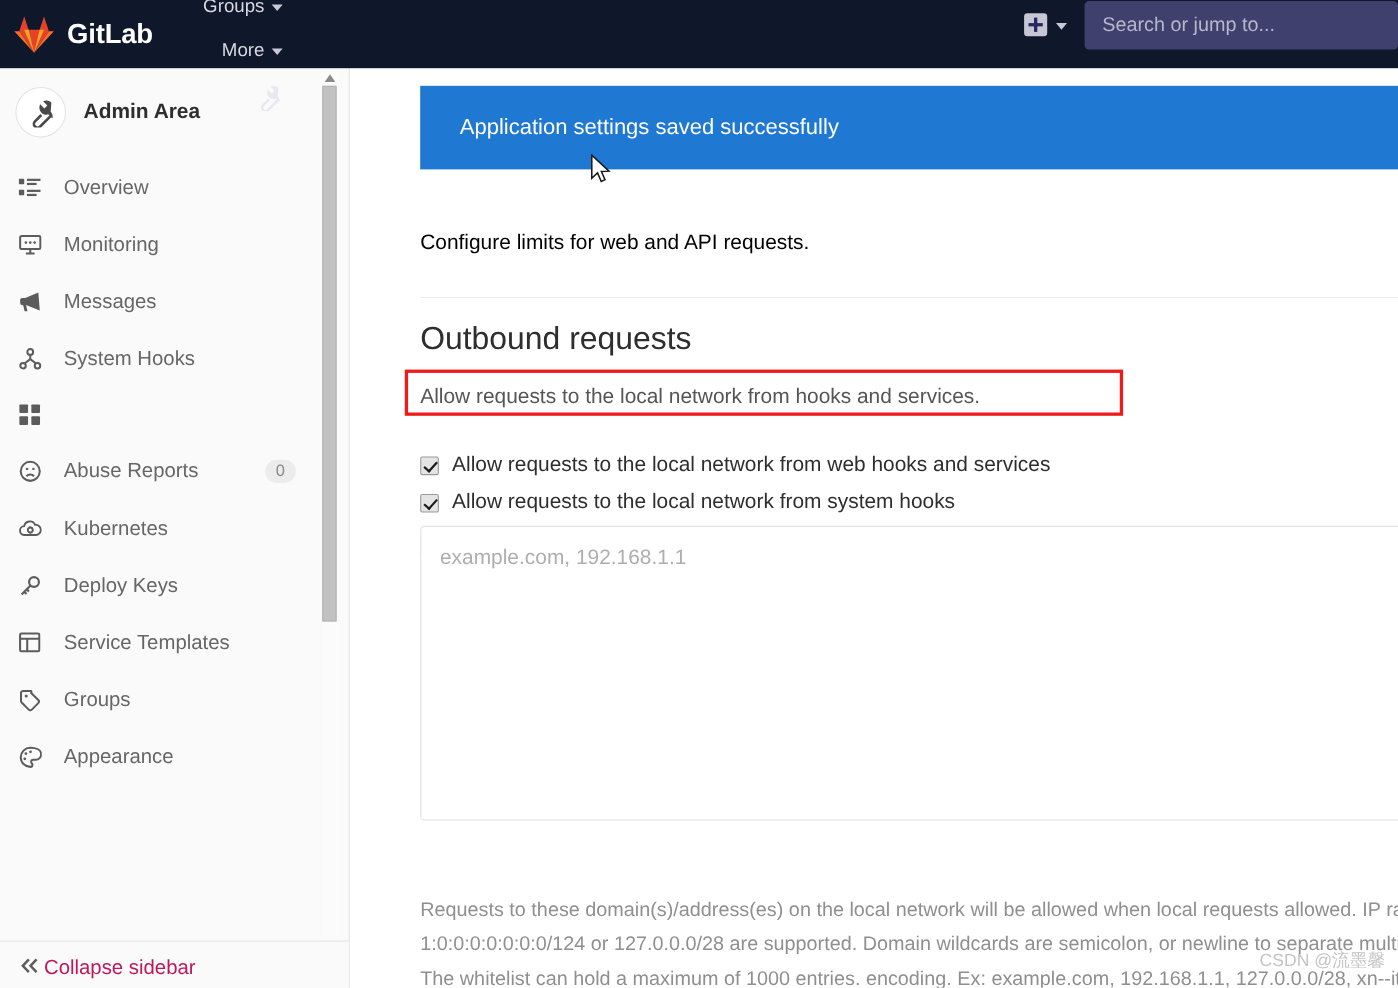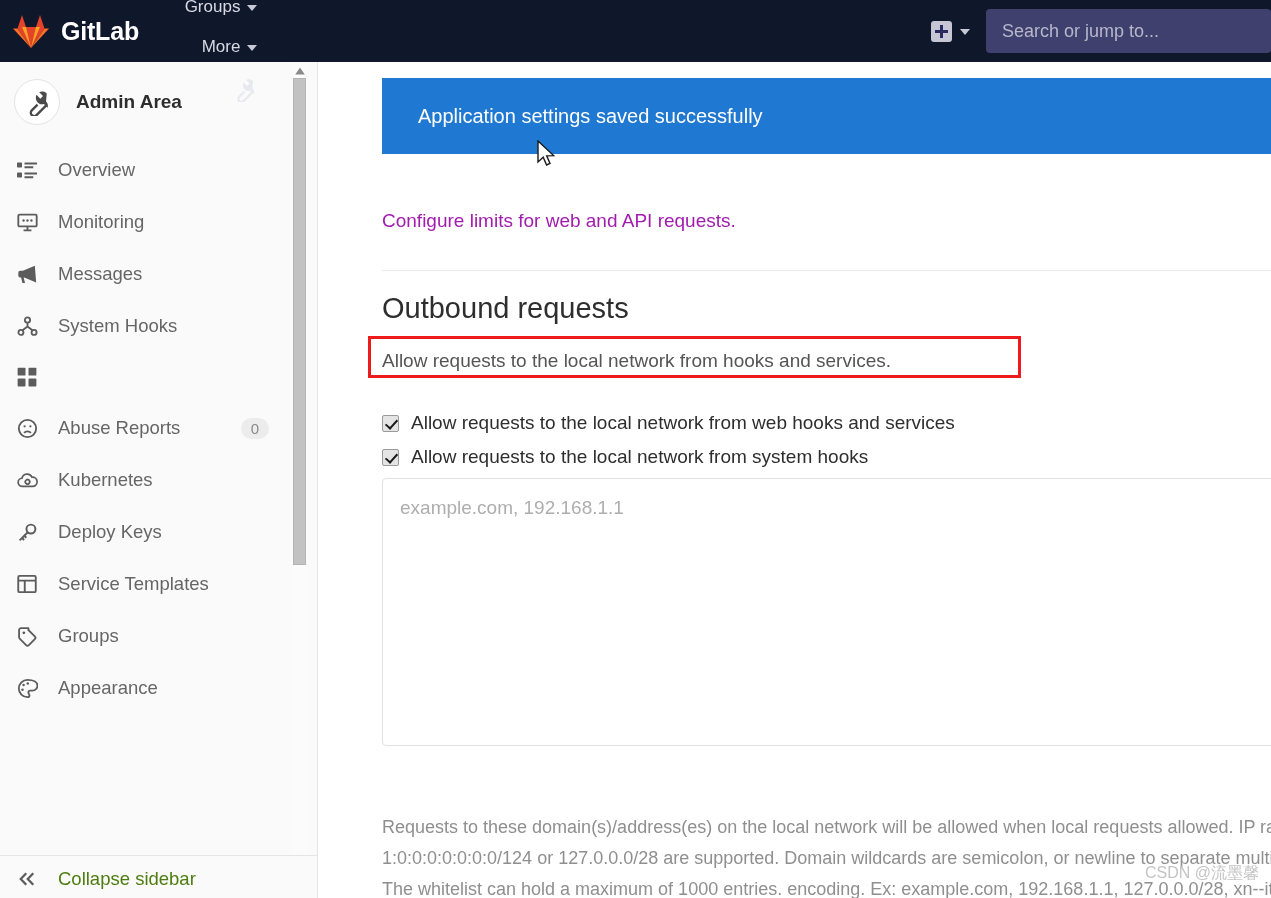--- a/index.html
+++ b/index.html
@@ -67,21 +67,21 @@
     align-items: center;
     padding: 9px 12px;
     cursor: pointer;
     border-radius: 3px;
     margin-left: 4px;
   }
 
   .nav-right {
     position: absolute;
     right: 0; top: 0;
-    height: 62px;
+    height: 45px;
     display: flex;
     align-items: center;
   }
   .plus-group {
     display: flex;
     align-items: center;
     gap: 8px;
     padding: 6px 10px;
     cursor: pointer;
     border-radius: 3px;
@@ -203,24 +203,23 @@
   .sidebar-bottom {
     position: absolute;
     bottom: 0; left: 0;
     width: 317px;
     background: #fafafa;
     border-top: 1px solid #e5e5e5;
     z-index: 34;
   }
   .collapse-row {
     display: flex;
-    align-items: center;
-    gap: 18px;
+    align-items: flex-start;
     padding: 12px 16px 8px 14px;
-    color: #4d7c0f;
+    color: #be185d;
     font-size: 18.5px;
     cursor: pointer;
   }
 
   
   .content {
     position: absolute;
     top: 62px; left: 318px;
     width: 953px;
     height: 836px;
@@ -238,21 +237,21 @@
     padding-left: 36px;
   }
   .alert-success span {
     color: #ffffff;
     font-size: 20px;
   }
   .lead-text {
     position: absolute;
     top: 148px; left: 64px;
     font-size: 19px;
-    color: #a21caf;
+    color: #000000;
     white-space: nowrap;
   }
   .divider {
     position: absolute;
     top: 208px; left: 64px;
     width: 1000px;
     height: 1px;
     background: #ebebeb;
   }
   .section-title {

